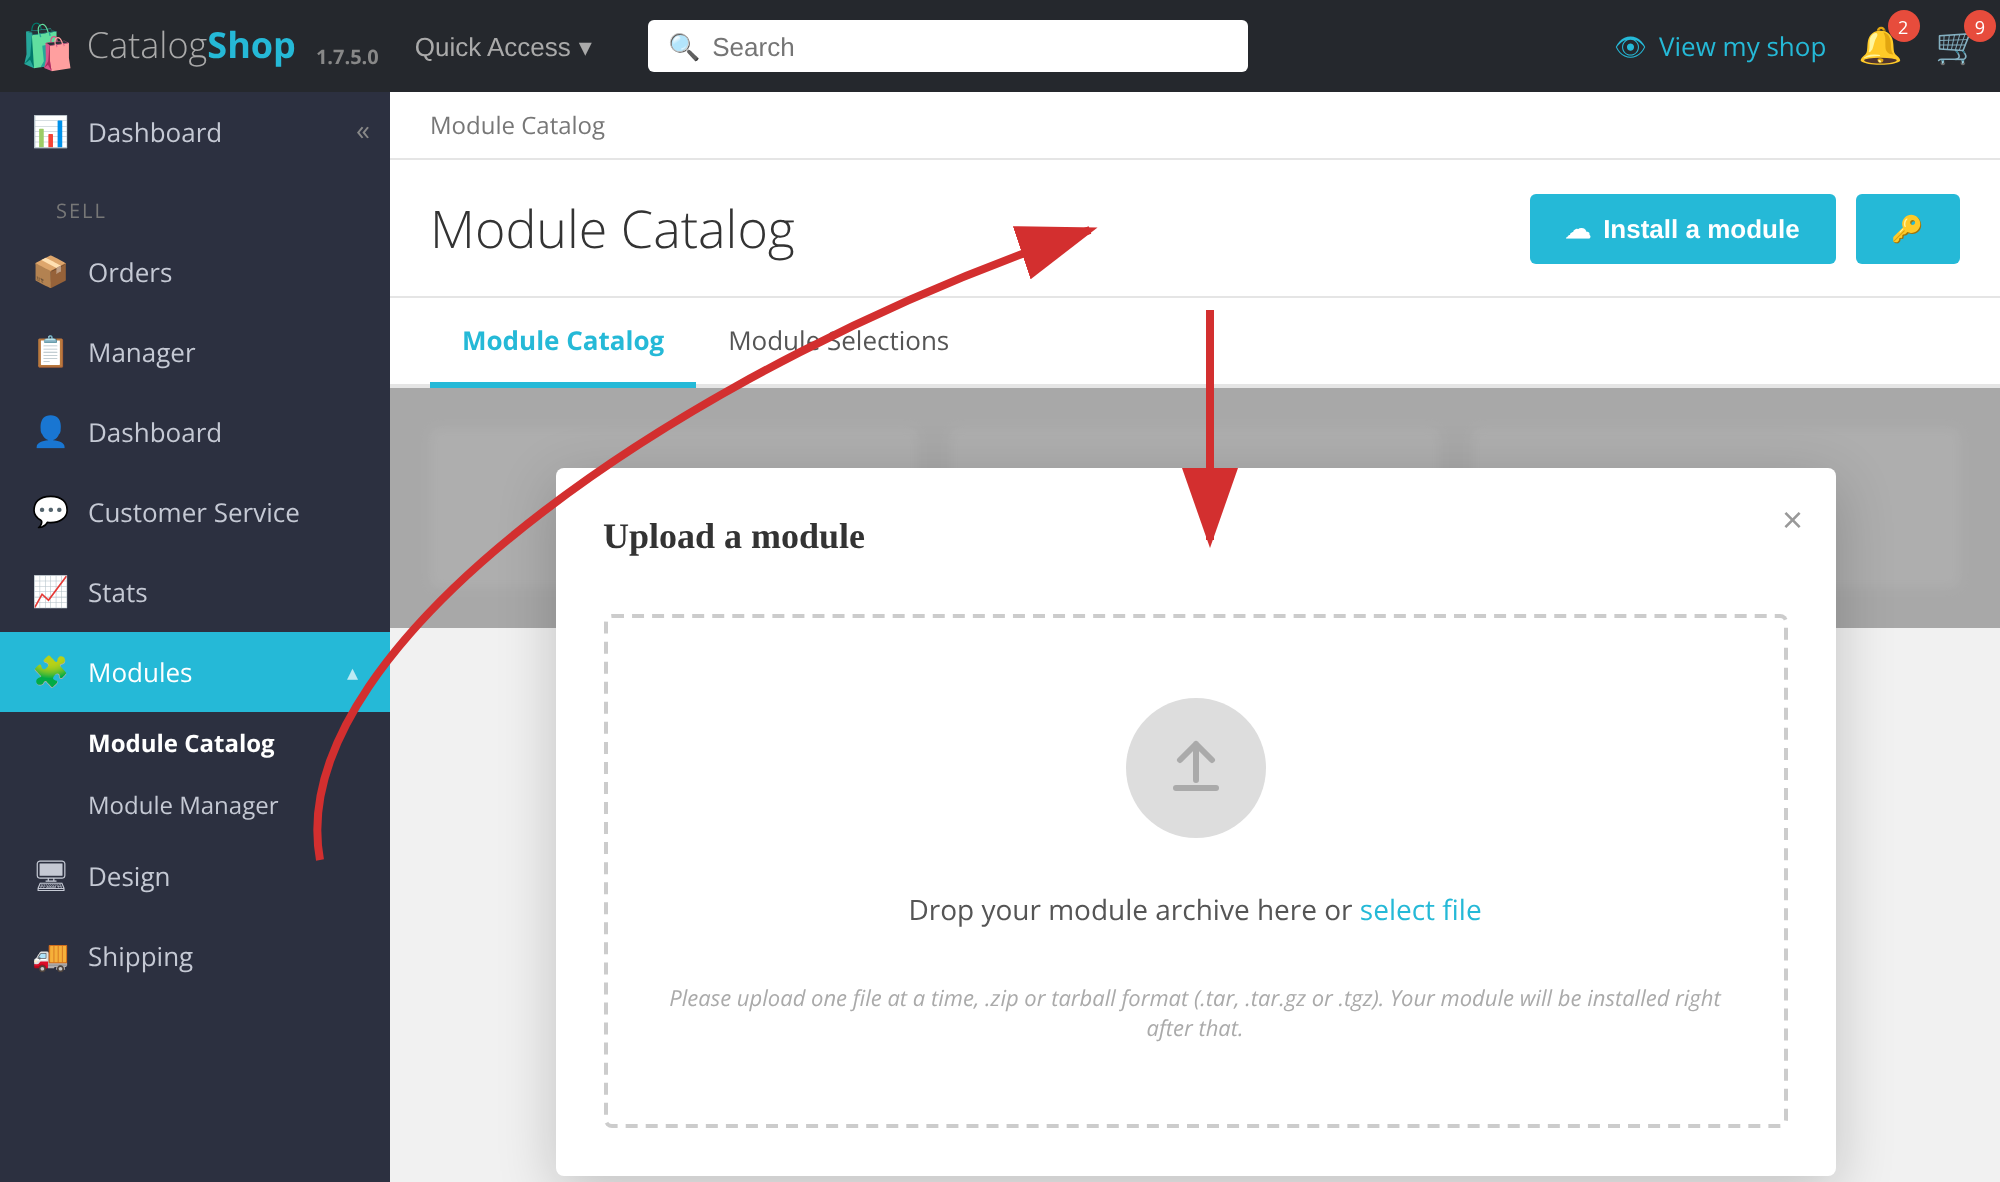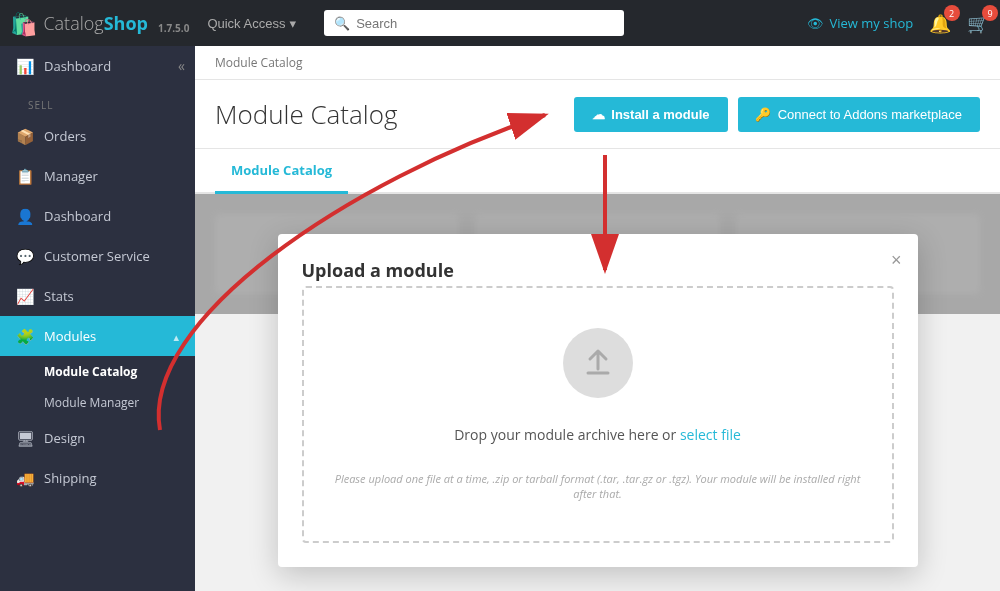--- a/index.html
+++ b/index.html
@@ -239,21 +239,22 @@
       border-radius: 4px;
       width: 640px;
       padding: 24px;
       position: relative;
       box-shadow: 0 8px 30px rgba(0,0,0,0.2);
     }
     .modal-title {
       font-size: 18px;
       font-weight: bold;
       color: #333;
-      margin-bottom: 4px;
+      margin-bottom: 28px;
+      font-family: Liberation Serif, serif;
     }
     .modal-close {
       position: absolute;
       top: 16px;
       right: 16px;
       font-size: 18px;
       color: #999;
       cursor: pointer;
       background: none;
       border: none;
@@ -410,28 +411,30 @@
     <div class="breadcrumb-bar">Module Catalog</div>
     <div class="page-header">
       <h1 class="page-title">Module Catalog</h1>
       <div class="header-actions">
         <button class="btn-install">
           <span>☁</span>
           <span>Install a module</span>
         </button>
         <button class="btn-connect">
           <span>🔑</span>
-          <span>Connect to Addons marketplace</span>
         </button>
       </div>
     </div>
 
     <div class="tabs-bar">
       <div class="tab active">
         <span>Module Catalog</span>
+      </div>
+      <div class="tab">
+        <span>Module Selections</span>
       </div>
     </div>
 
     <div style="position:relative;">
 
       <div class="blurred-content">
         <div class="blurred-card"></div>
         <div class="blurred-card"></div>
         <div class="blurred-card"></div>
       </div>

